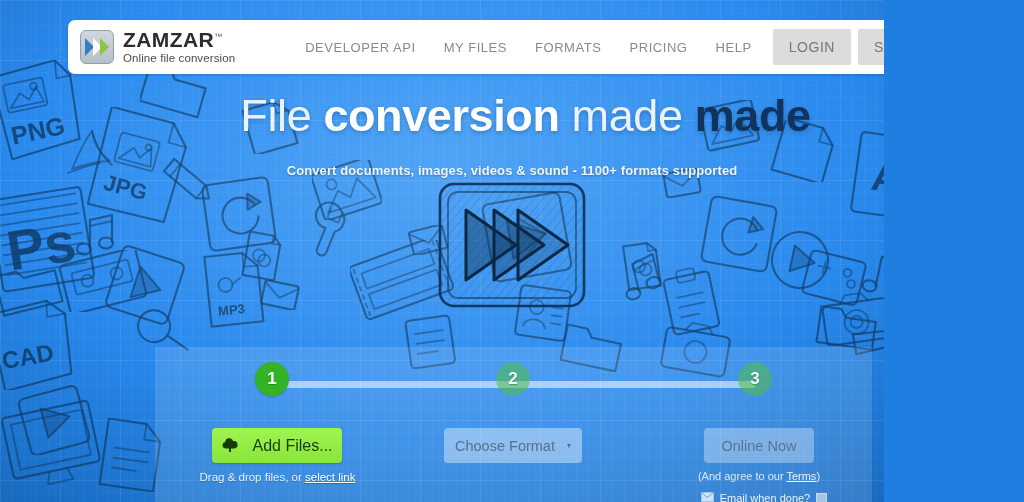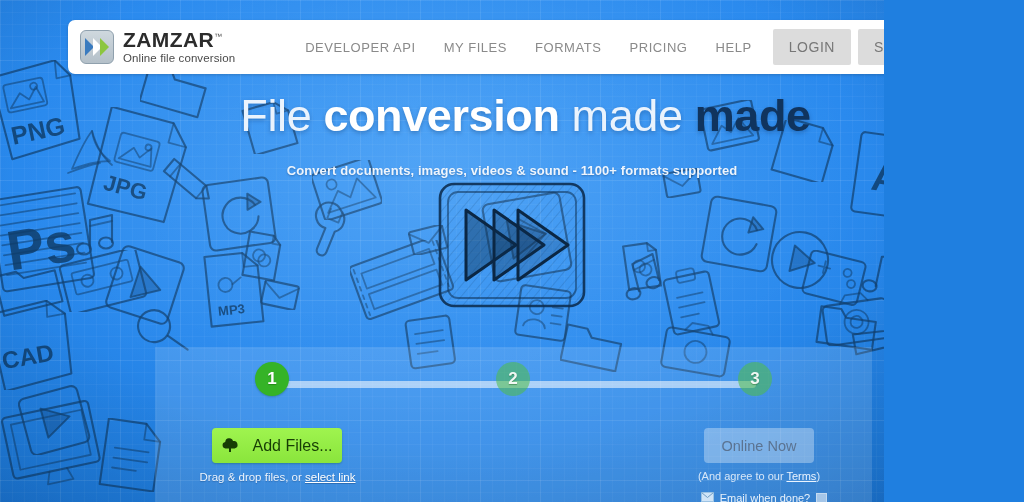--- a/index.html
+++ b/index.html
@@ -654,20 +654,24 @@
             <path d="M9 15.6 L9 7.2 M9 6.4 L6.2 9.5 M9 6.4 L11.8 9.5" stroke="#173d05" stroke-width="2" fill="none" stroke-linecap="round"></path>
           </svg>
         </span>
         <span>Add Files...</span>
       </button>
 
       <div class="dropzone-text">
         <span>Drag &amp; drop files, or </span><a href="#">select link</a>
       </div>
 
+      <button class="btn-format">
+        <span>Choose Format</span>
+        <span class="caret">▾</span>
+      </button>
 
       <button class="btn-convert">Online Now</button>
 
       <div class="terms-text">
         <span>(And agree to our </span><a href="#">Terms</a><span>)</span>
       </div>
 
       <div class="email-row">
         <span>
           <svg width="13" height="10" viewBox="0 0 13 10">

